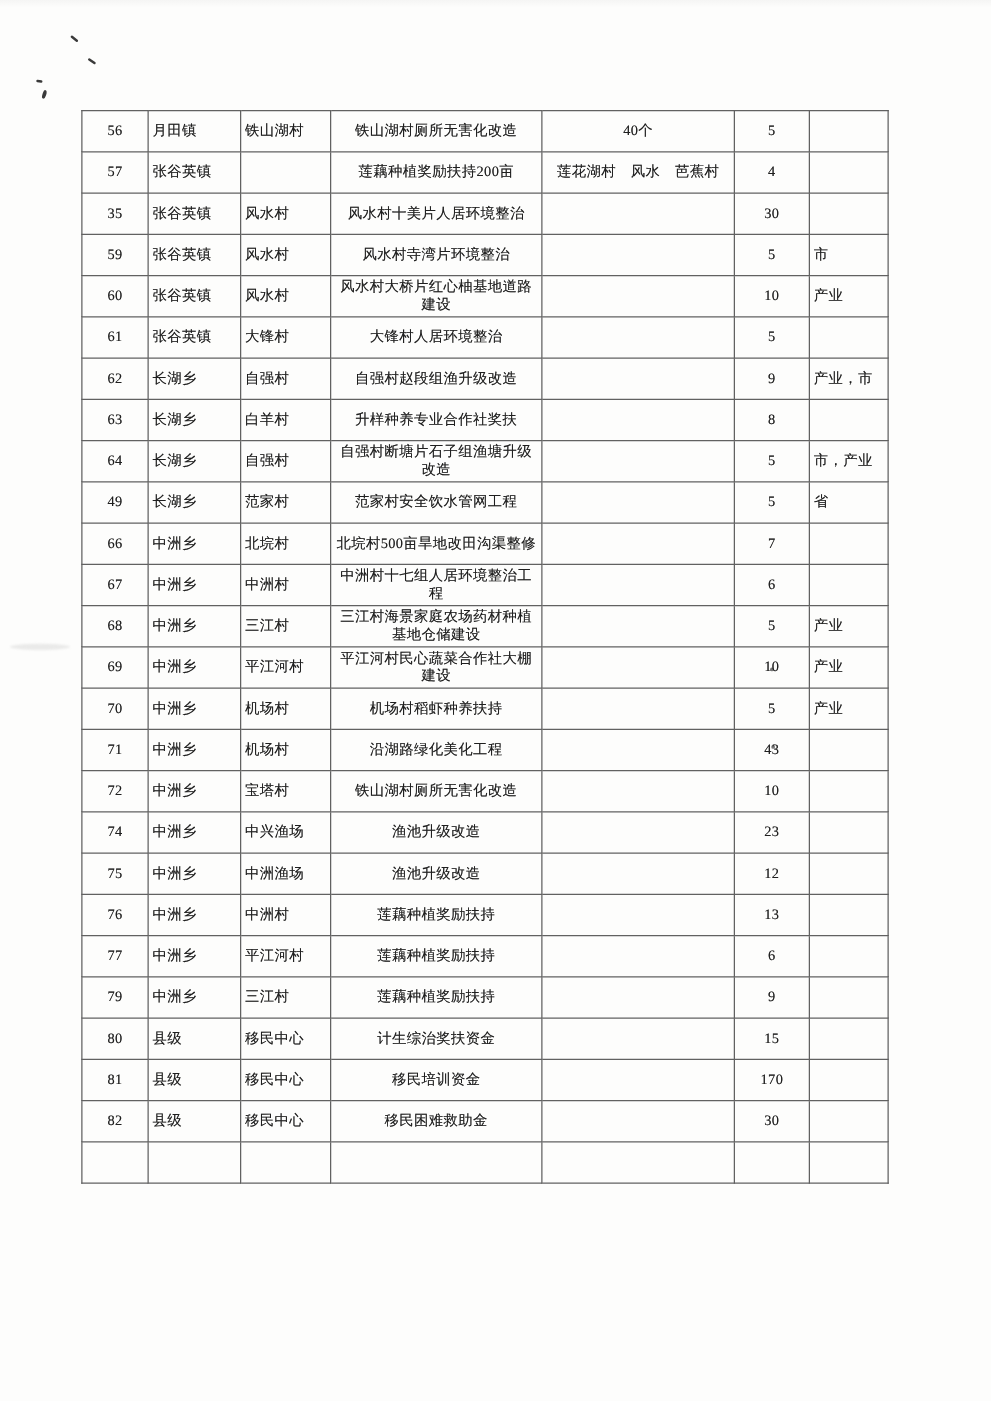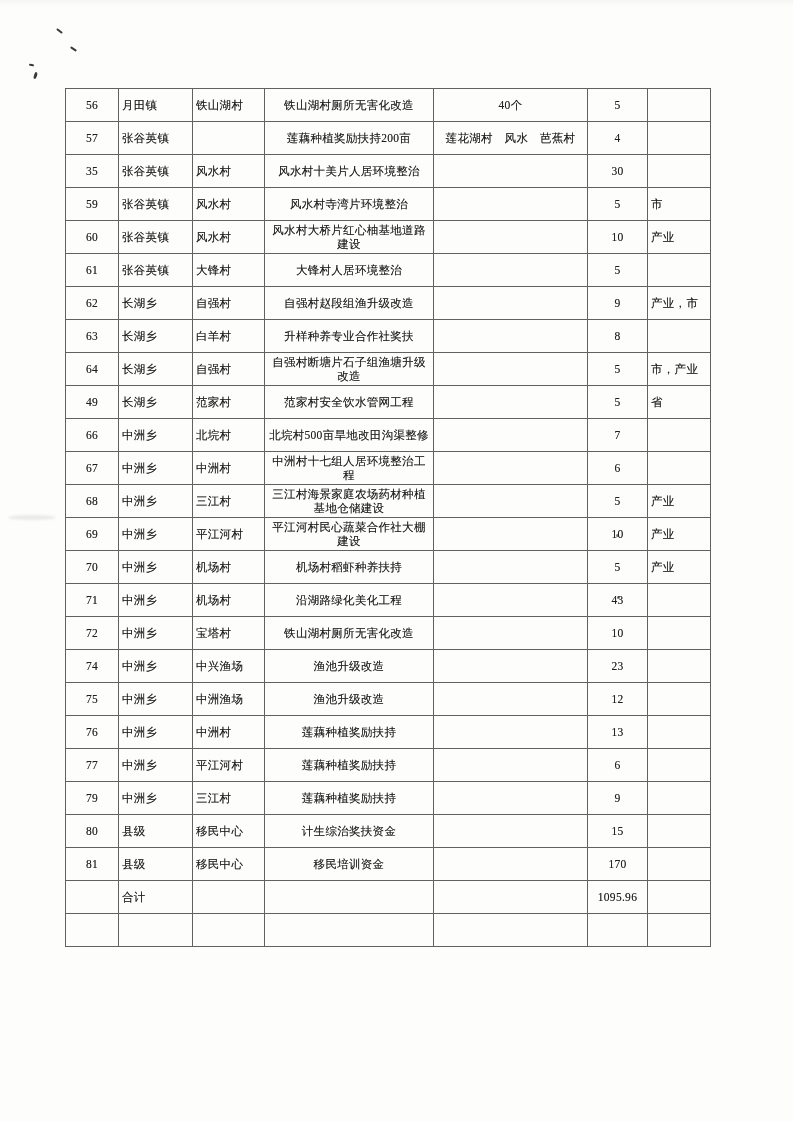--- a/index.html
+++ b/index.html
@@ -323,26 +323,26 @@
         <tr>
     <td class="c-num">81</td>
     <td class="c-town">县级</td>
     <td class="c-village">移民中心</td>
     <td class="c-project">移民培训资金</td>
     <td class="c-note"></td>
     <td class="c-amount">170</td>
     <td class="c-category"></td>
   </tr>
         <tr>
-    <td class="c-num"></td>
-    <td class="c-town">合计</td>
-    <td class="c-village"></td>
-    <td class="c-project"></td>
-    <td class="c-note"></td>
-    <td class="c-amount">1095.96</td>
+    <td class="c-num">82</td>
+    <td class="c-town">县级</td>
+    <td class="c-village">移民中心</td>
+    <td class="c-project">移民困难救助金</td>
+    <td class="c-note"></td>
+    <td class="c-amount">30</td>
     <td class="c-category"></td>
   </tr>
         <tr>
     <td class="c-num"></td>
     <td class="c-town"></td>
     <td class="c-village"></td>
     <td class="c-project"></td>
     <td class="c-note"></td>
     <td class="c-amount"></td>
     <td class="c-category"></td>

